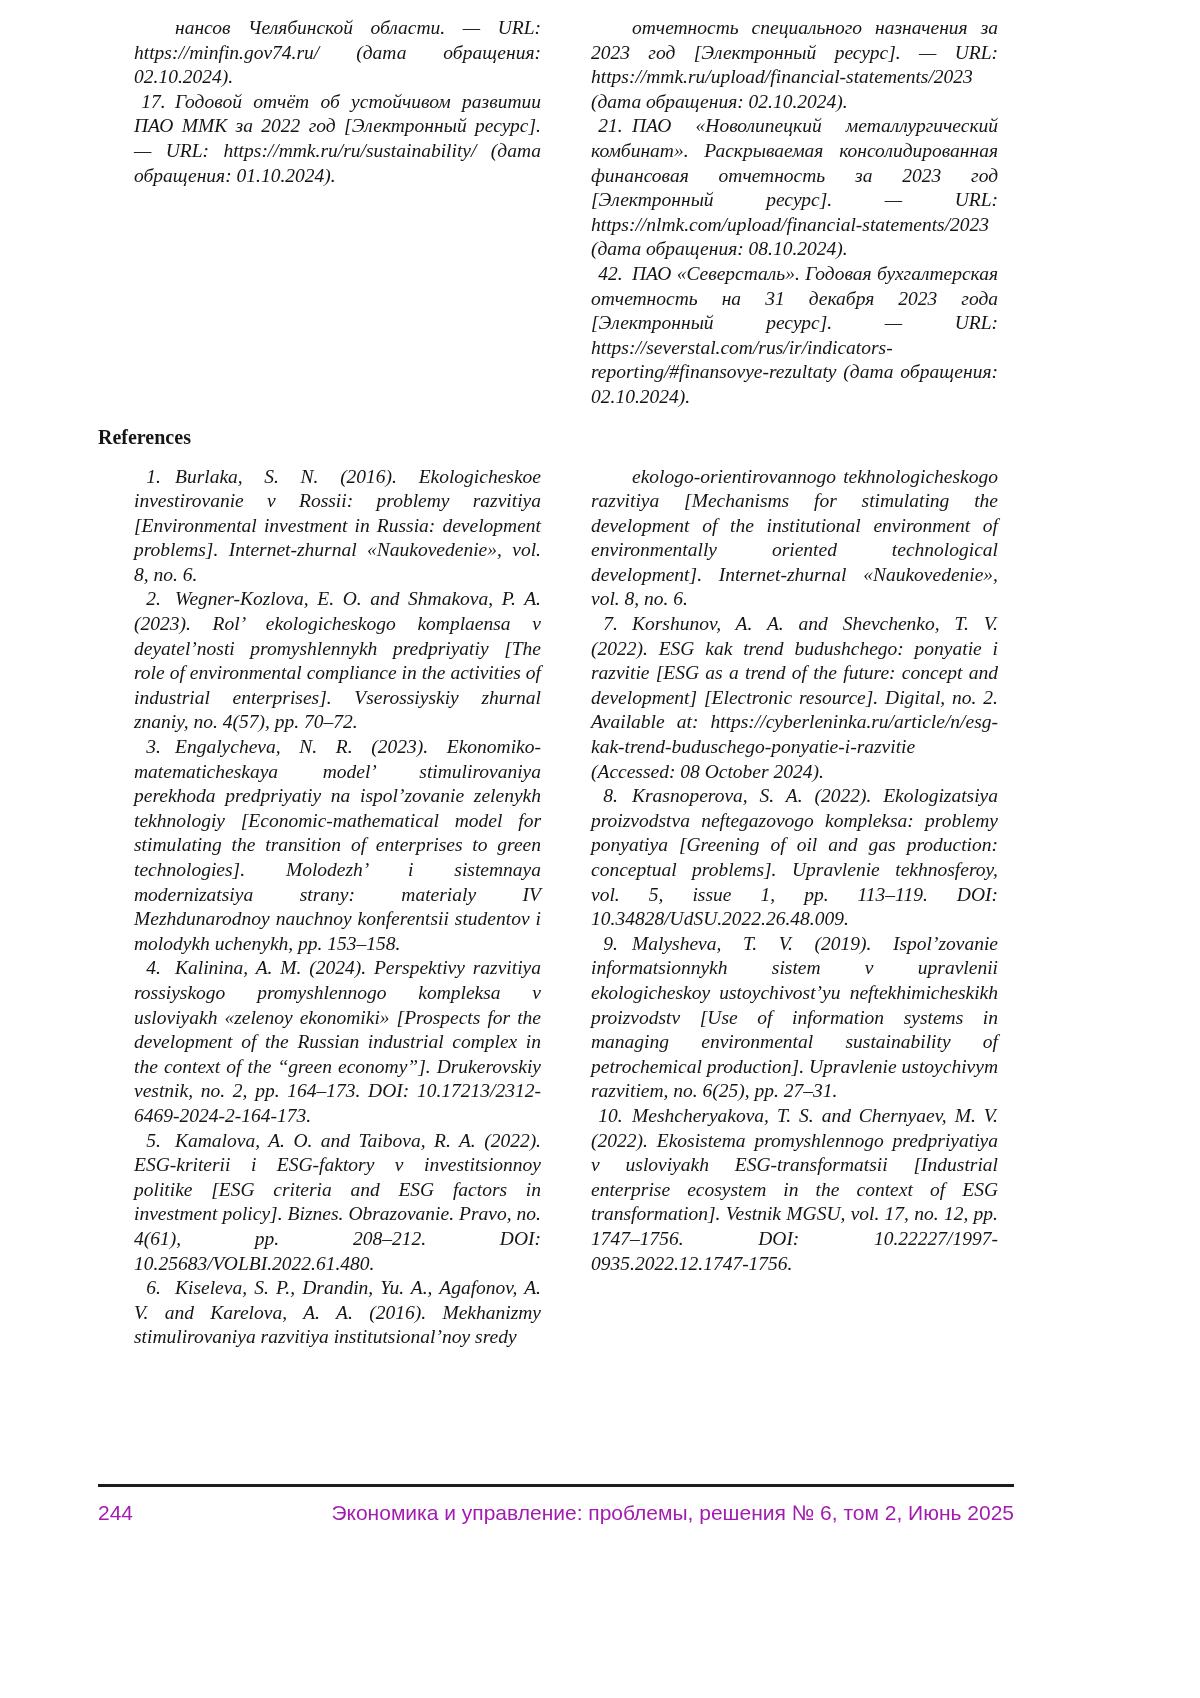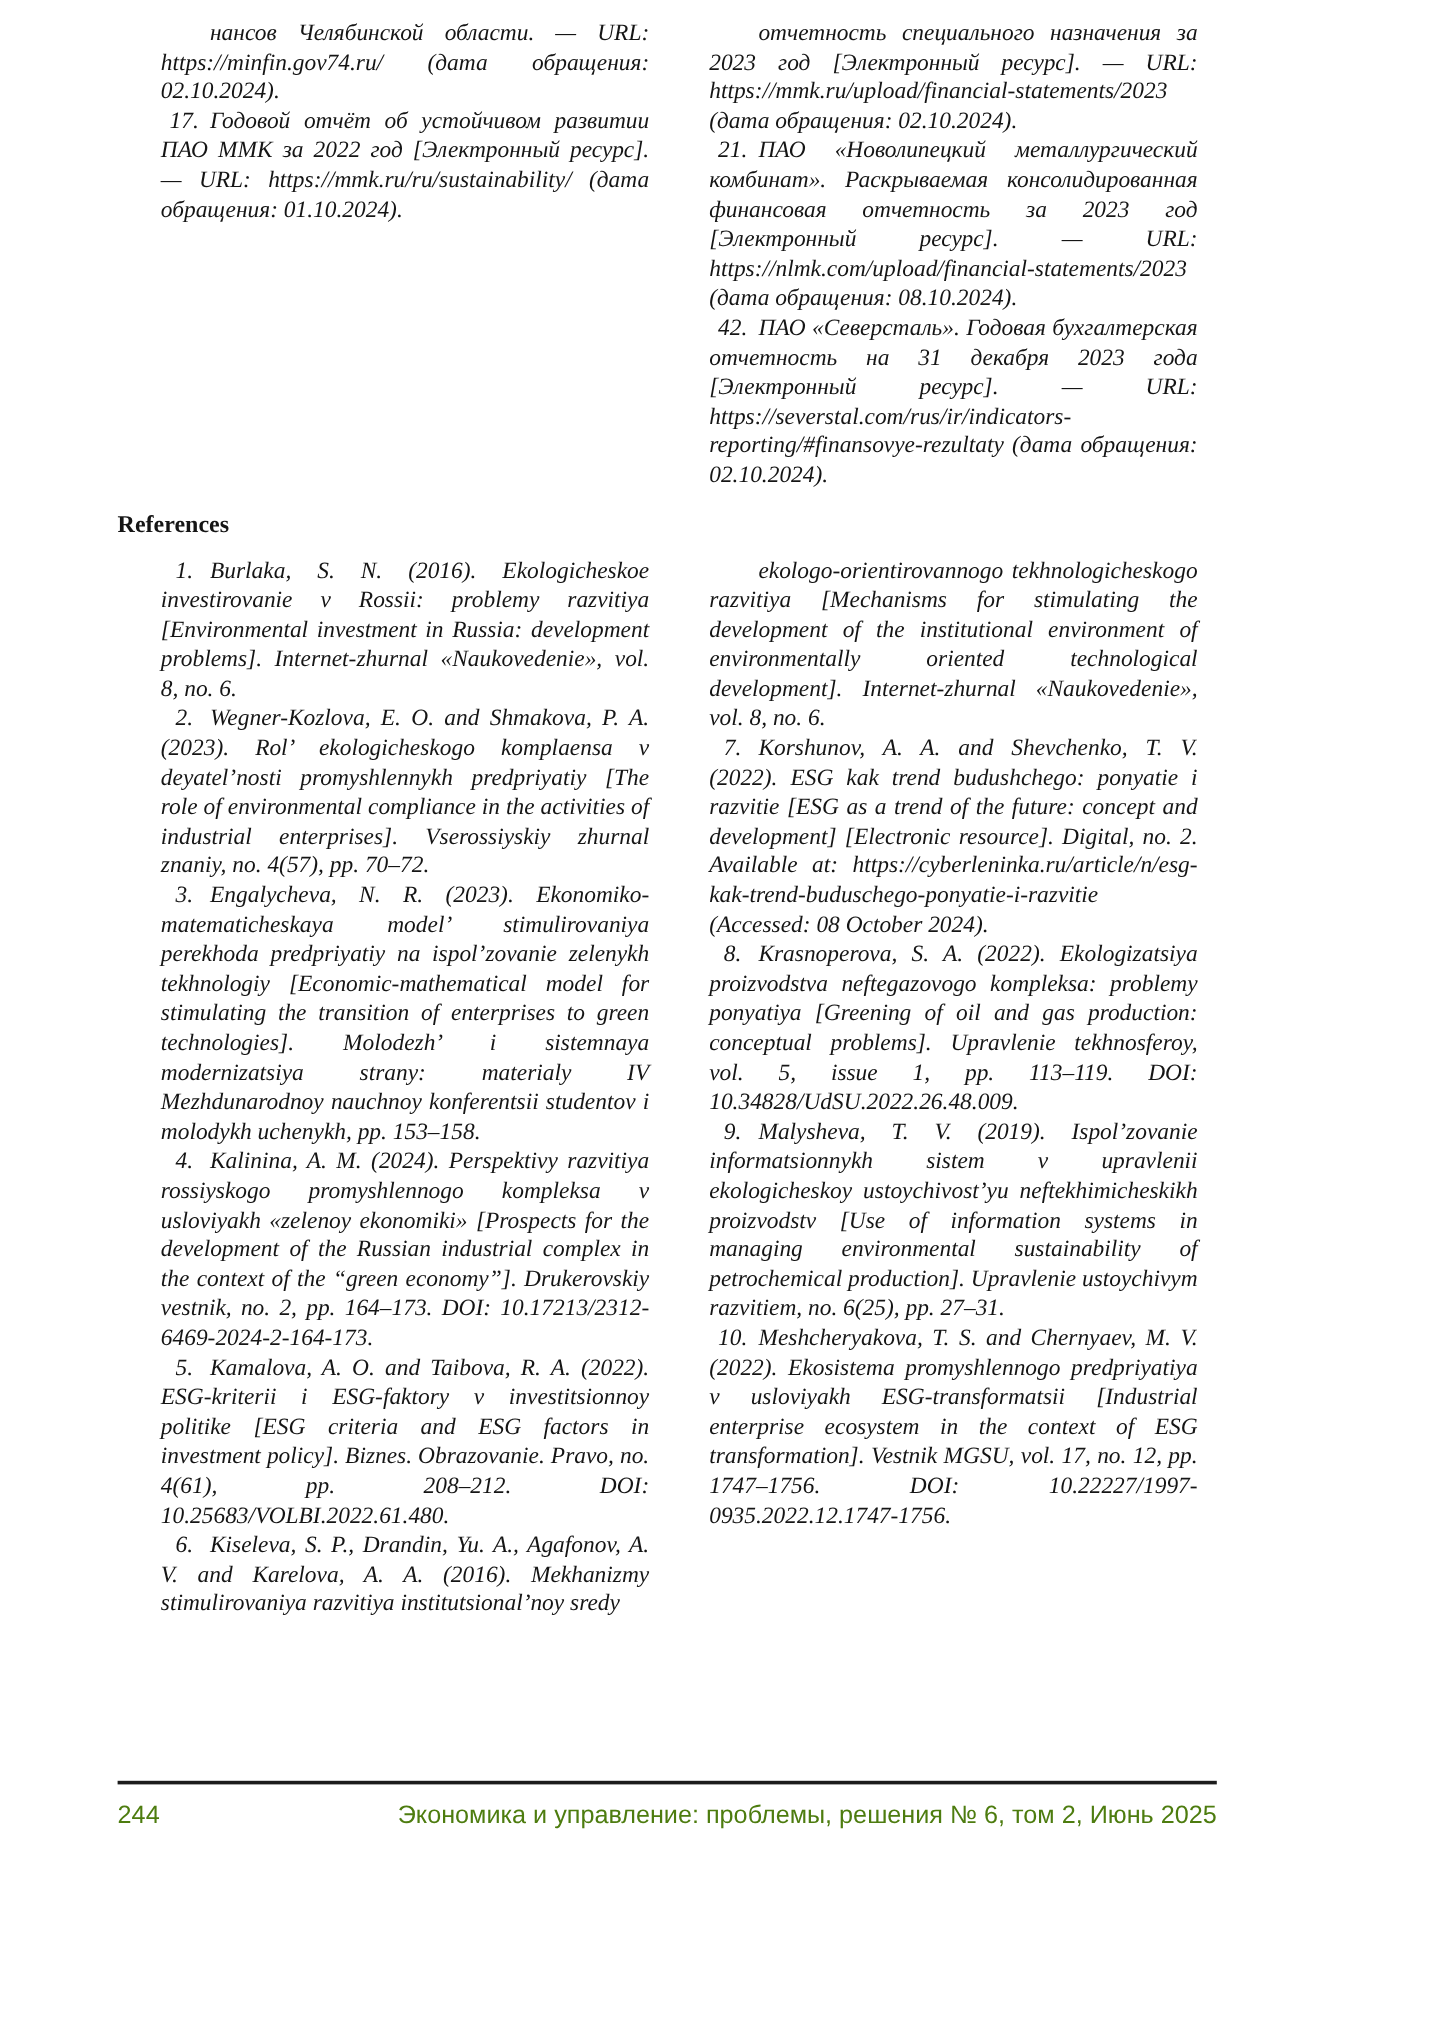--- a/index.html
+++ b/index.html
@@ -60,21 +60,21 @@
     font-weight: 700;
     text-align: left;
     margin: 16px 0 10px 0;
   }
   .footer {
     position: absolute;
     left: 98px;
     top: 1484px;
     width: 916px;
     font-family: "Liberation Sans", sans-serif;
-    color: #4d7c0f;
+    color: #a21caf;
   }
   .footer-rule {
     border: none;
     border-top: 3px solid #1c1c1c;
   }
   .footer-row {
     display: flex;
     justify-content: space-between;
     align-items: baseline;
     margin-top: 14px;

